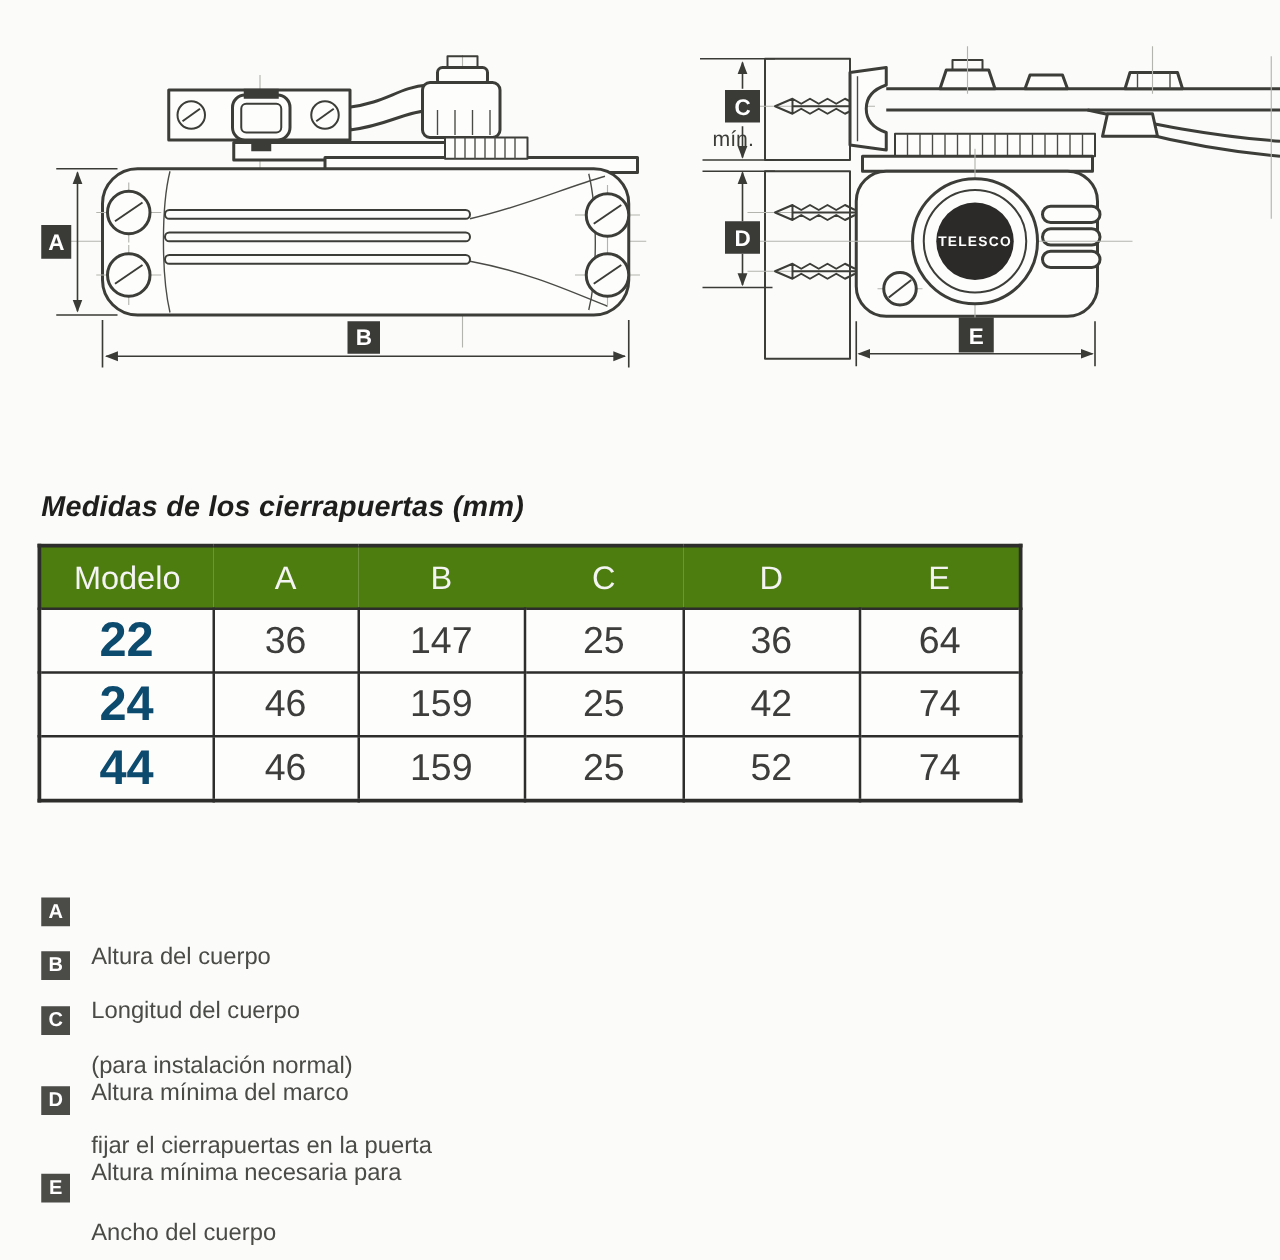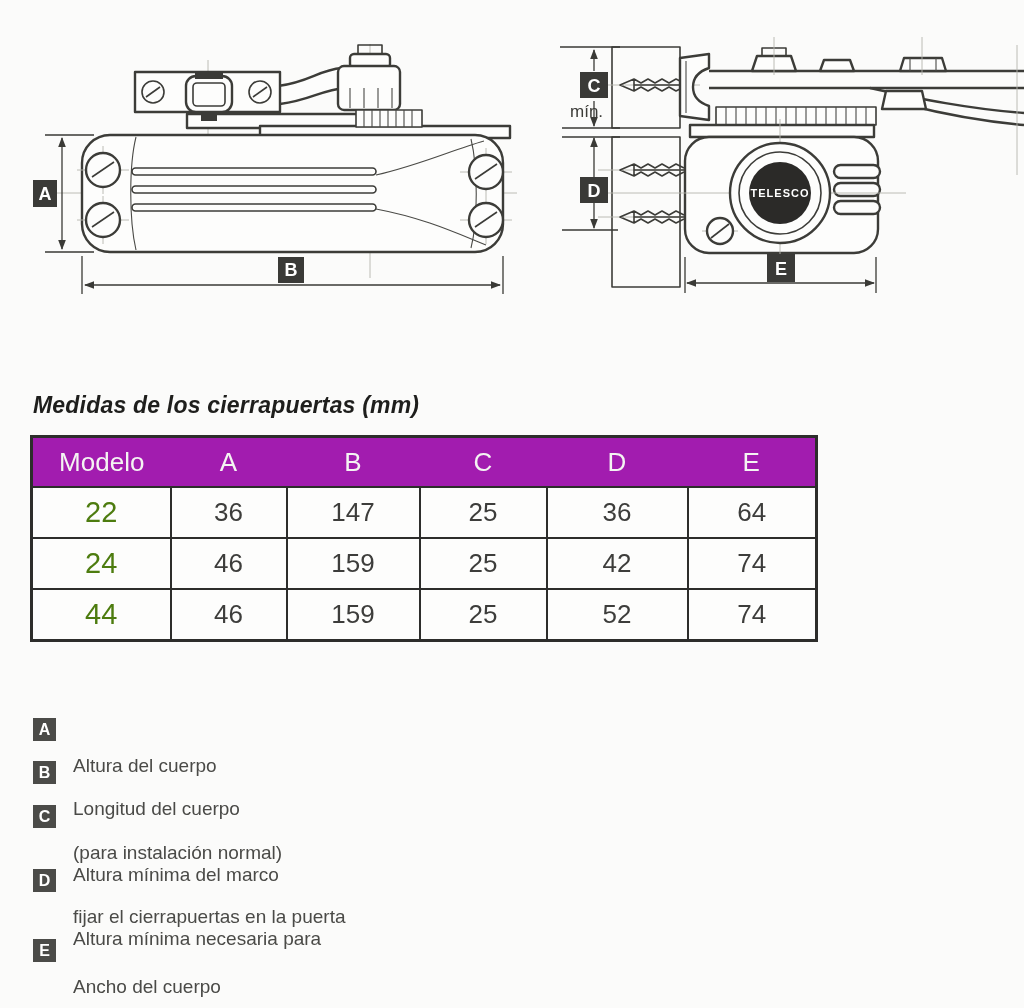--- a/index.html
+++ b/index.html
@@ -31,28 +31,28 @@
     position:absolute; left:33px; top:392px; margin:0;
     font-size:23px; font-weight:bold; color:#1e1e1c; letter-spacing:0.2px;font-style:italic;
   }
 
   .dims-table {
     position:absolute; left:30px; top:435px;
     border-collapse:collapse; table-layout:fixed;
     border:3px solid #2d2d2b; background:#fdfdfc;
   }
   .dims-table th {
-    background:#a21caf; color:#f4f4f2; font-weight:normal;
+    background:#4d7c0f; color:#f4f4f2; font-weight:normal;
     font-size:26px; height:48px; border:none; padding:0; text-align:center;
   }
   .dims-table td {
     border:2.5px solid #2d2d2b; height:49px; padding:0;
-    text-align:center; font-size:26px; color:#3d3d3b; background:#fdfdfc;
-  }
-  .dims-table td.modelo { color:#4d7c0f; font-weight:normal; font-size:29px; }
+    text-align:center; font-size:30px; color:#3d3d3b; background:#fdfdfc;
+  }
+  .dims-table td.modelo { color:#0c4a6e; font-weight:bold; font-size:39px; }
 
   .legend-item { position:absolute; left:33px; display:flex; gap:17px; align-items:flex-start; }
   .badge {
     width:23px; height:23px; flex:0 0 23px; background:#4b4b48; color:#ffffff;
     font-size:16px; font-weight:bold; display:flex; align-items:center; justify-content:center;
   }
   .ltext { font-size:19px; color:#4a4a47; line-height:22px; padding-top:1px;margin-top:36px; }
 </style>
 </head>
 <body>

